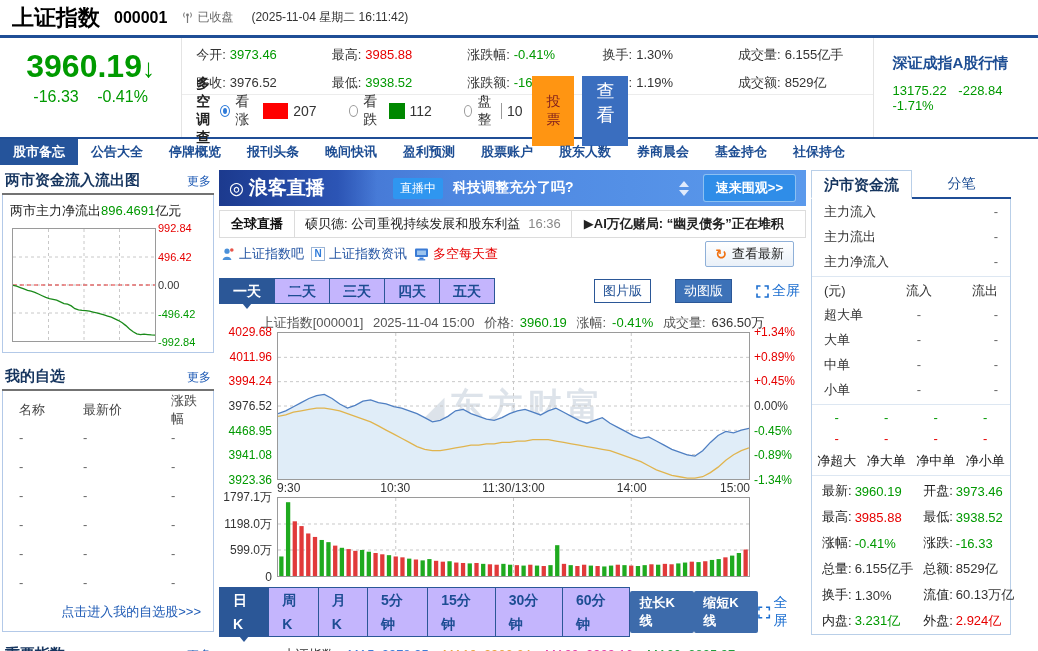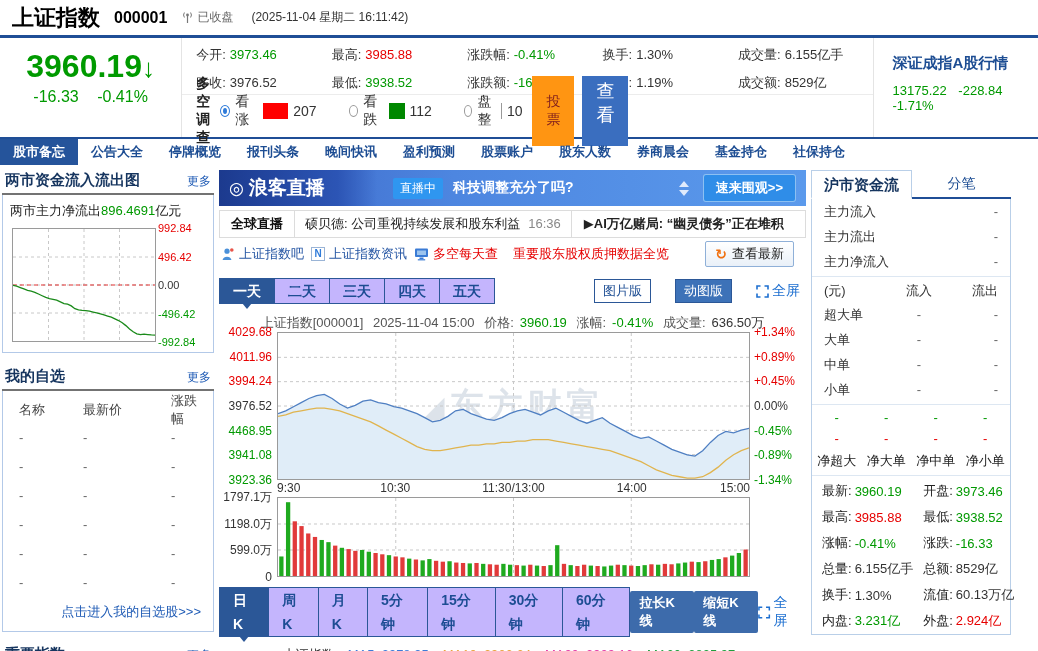--- a/index.html
+++ b/index.html
@@ -397,23 +397,20 @@
           <span>上证指数资讯</span>
         </span>
         <span class="lnk redl">
           <svg class="ic" width="15" height="14" viewBox="0 0 15 14">
             <rect x="1" y="1.5" width="13" height="8.5" rx="1" fill="#3a7bd5"></rect>
               <rect x="3" y="3.5" width="9" height="4.5" fill="#9cc4ee"></rect>
               <rect x="5.5" y="10.5" width="4" height="1.6" fill="#3a7bd5"></rect>
               <rect x="3.8" y="12.2" width="7.4" height="1.2" fill="#3a7bd5"></rect>
           </svg>
           <span>多空每天查</span>
-        </span>
-        <span class="lnk redl" style="margin-left:8px">
-          <span>重要股东股权质押数据全览</span>
         </span>
         <span class="refresh-btn">
           <span class="refresh-ic">↻</span>
           <span>查看最新</span>
         </span>
       </div>
 
       <div class="prow">
         <div class="ptabs">
             <span class="ptab active">一天</span>

